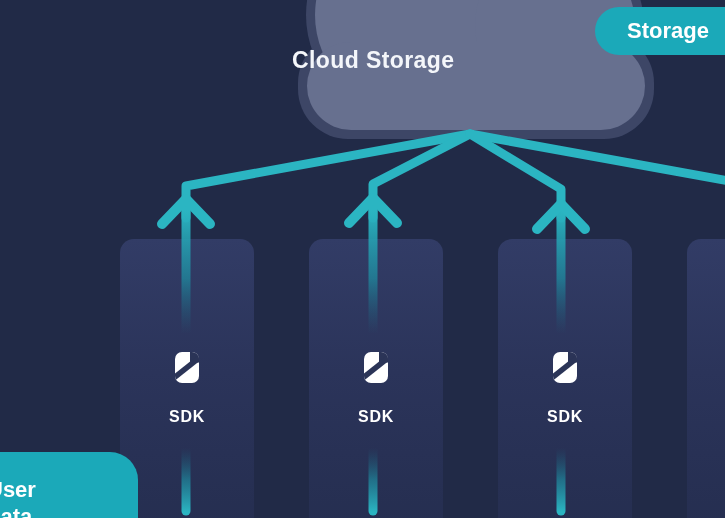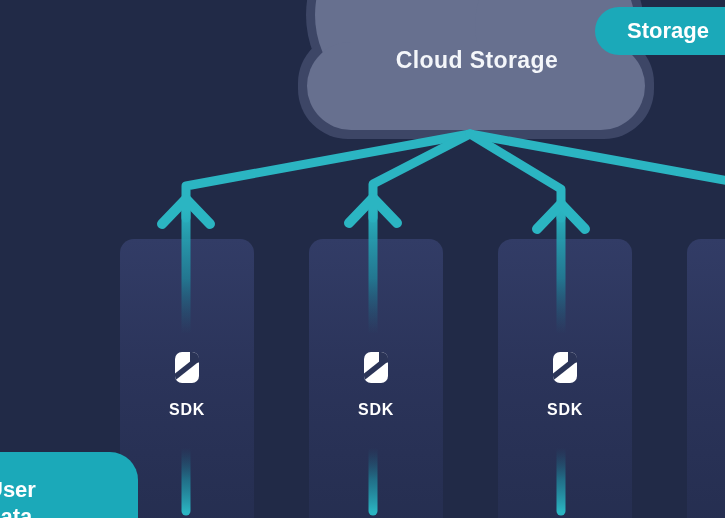--- a/index.html
+++ b/index.html
@@ -14,21 +14,20 @@
     background: #212a47;
     overflow: hidden;
   }
   svg { display: block; }
 
   .cloud-svg { position: absolute; left: 272px; top: -90px; }
 
   .cloud-label {
     position: absolute;
     left: 292px; top: 47px; width: 370px;
-    text-align: center;
     color: #f4f6fa;
     font-size: 23px;
     font-weight: 600;
     letter-spacing: 0.4px;
   }
 
   .card {
     position: absolute;
     top: 239px;
     width: 134px; height: 295px;
@@ -38,21 +37,21 @@
     flex-direction: column;
     align-items: center;
   }
   .card-1 { left: 120px; }
   .card-2 { left: 309px; }
   .card-3 { left: 498px; }
   .card-4 { left: 687px; }
 
   .card .logo { margin-top: 113px; }
   .card .card-label {
-    margin-top: 18px;
+    margin-top: 25px;
     color: #ffffff;
     font-size: 16px;
     font-weight: 600;
     letter-spacing: 0.8px;
   }
 
   .connectors { position: absolute; left: 0; top: 0; }
 
   .badge {
     position: absolute;

